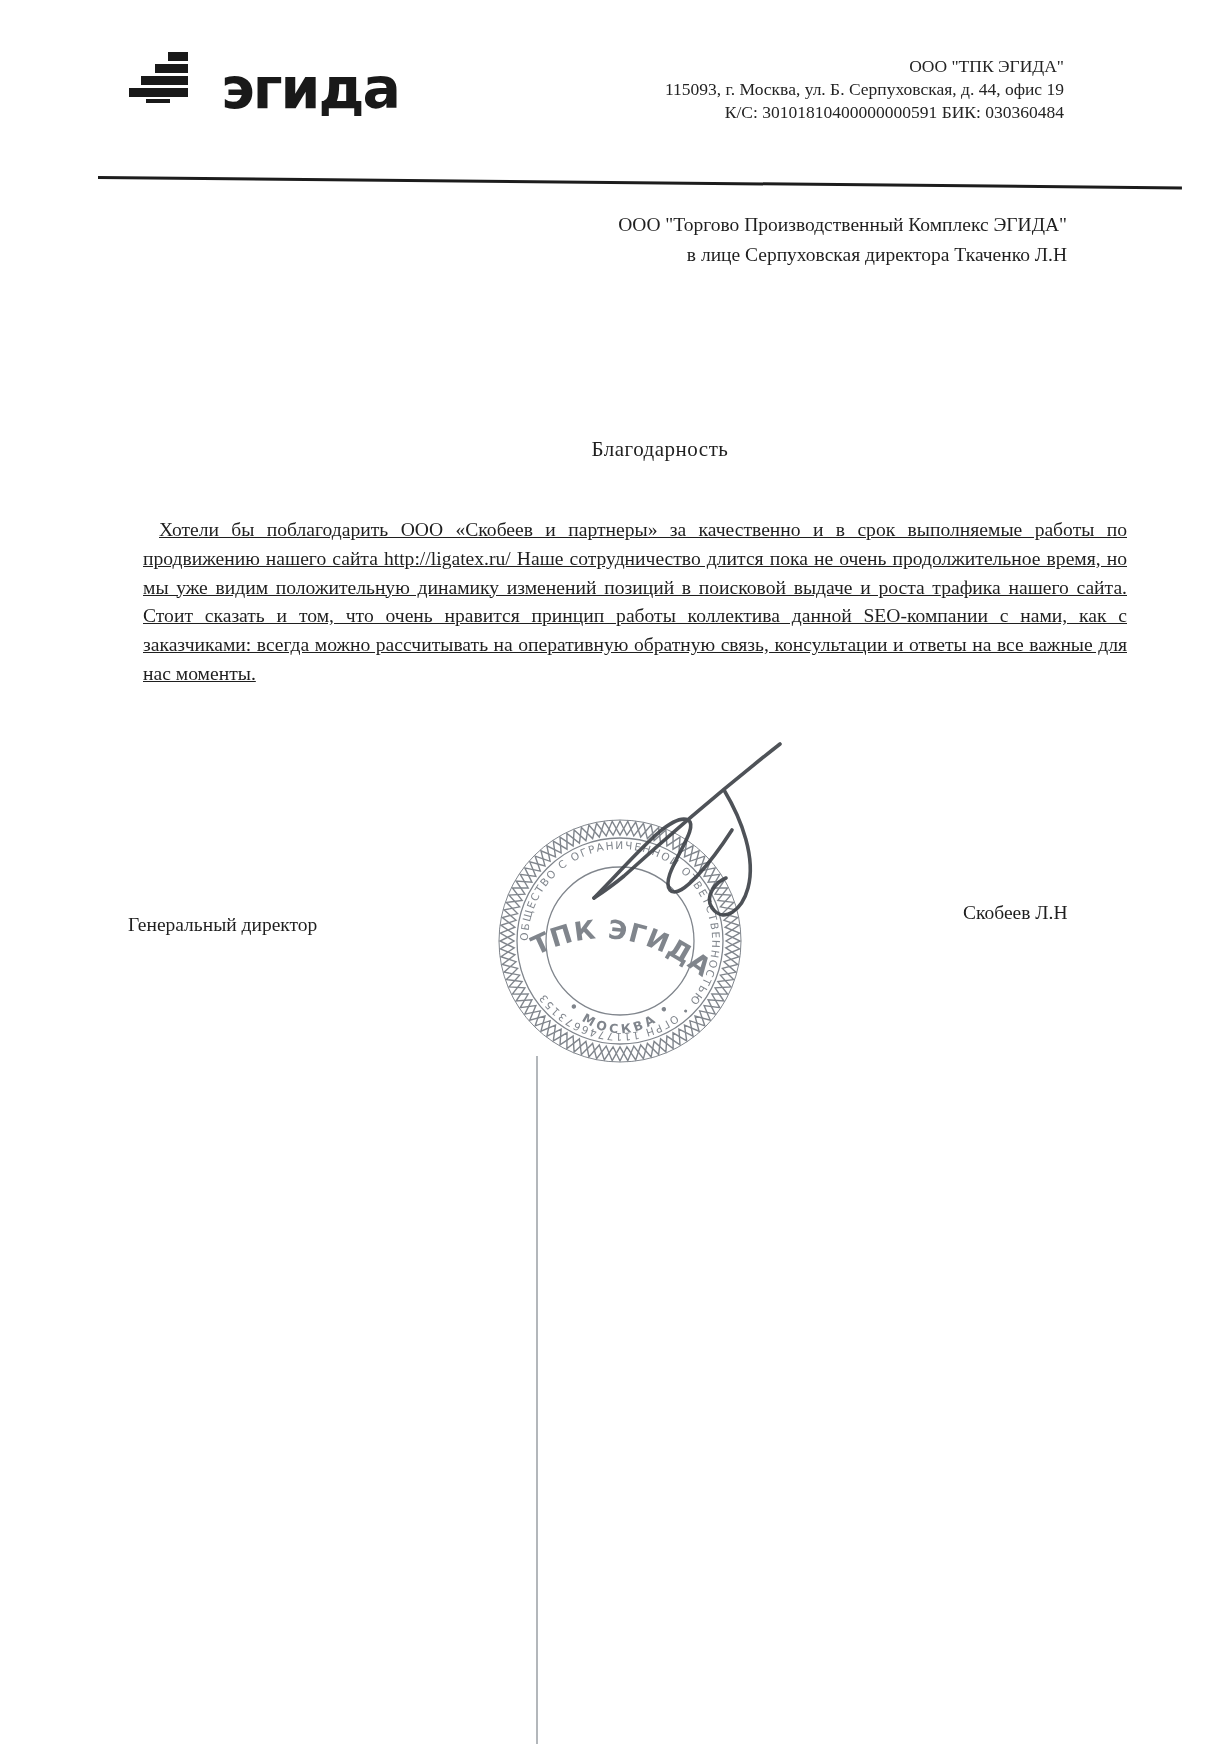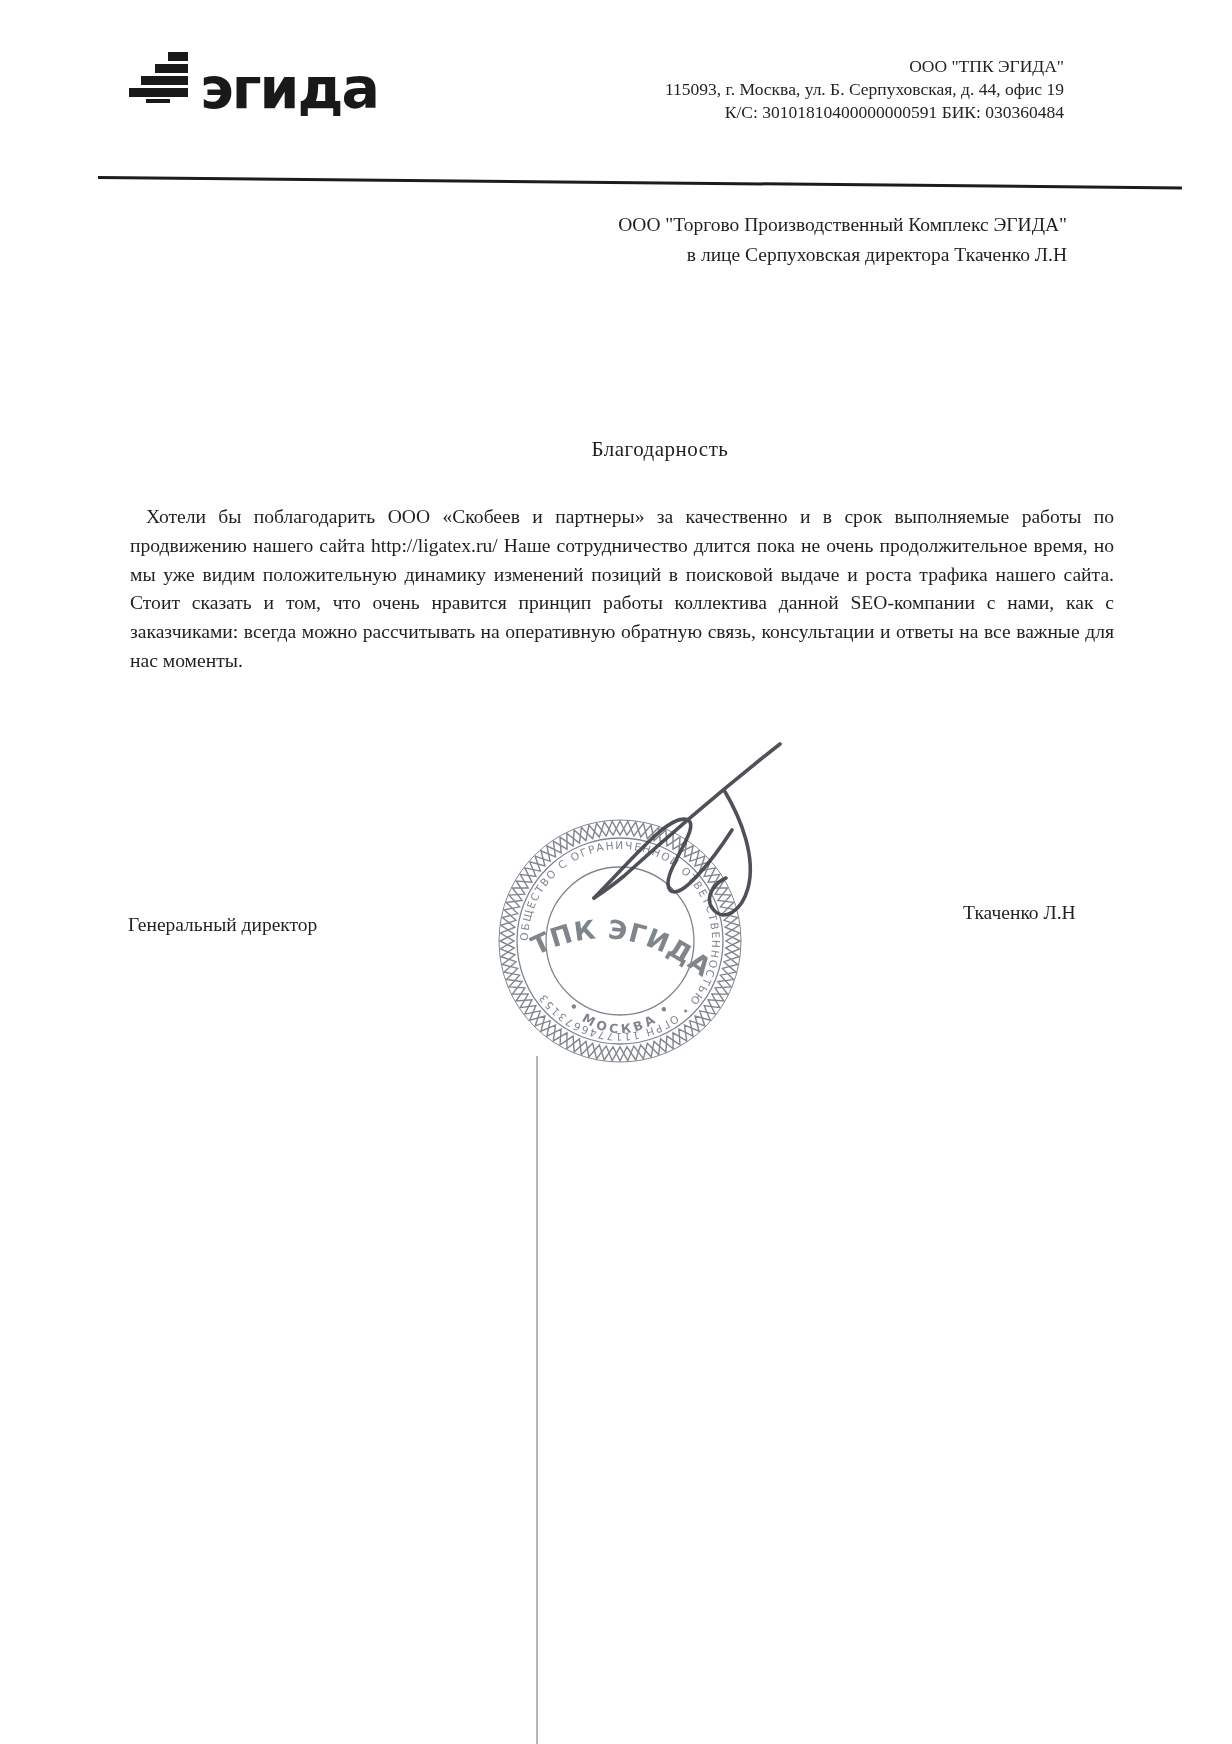--- a/index.html
+++ b/index.html
@@ -3,21 +3,21 @@
 <meta charset="utf-8">
 <style>
   html,body { margin:0; padding:0; background:#e8e8e8; }
   .page {
     position:relative; width:1232px; height:1744px; margin:0 auto;
     background:#ffffff; overflow:hidden;
     font-family:"Liberation Serif", serif; color:#1f1f1f;
   }
 
   
-  .logo { position:absolute; left:128px; top:52px; display:flex; align-items:flex-end; }
+  .logo { position:absolute; left:128px; top:52px; display:flex; align-items:flex-end;gap:21px; }
   .logo-bars { margin:0 6px 10px 0; }
   .logo-text {
     font-family:"DejaVu Sans", sans-serif; font-weight:900; font-size:57px;
     line-height:0.9; letter-spacing:-2px; color:#191919;
   }
 
   
   .letterhead {
     position:absolute; top:55px; right:168px; text-align:right;
     font-size:17.5px; line-height:23px; color:#242424; white-space:nowrap;
@@ -37,22 +37,22 @@
 
   
   .title {
     position:absolute; top:437px; left:0; width:100%; margin:0;
     text-align:center; font-size:21px; font-weight:400;
     transform:translateX(44px); letter-spacing:0.5px;
   }
 
   
   .body-text {
-    position:absolute; left:130px; top:503px; width:984px; margin:0;
-    font-size:19.6px; line-height:28.8px; text-align:justify; text-indent:16px;
+    position:absolute; left:130px; top:503px; width:984px; margin:13px;
+    font-size:19.6px; line-height:28.8px; text-align:justify; text-indent:16px;text-decoration:underline;
   }
 
   
   .sig-position { position:absolute; left:128px; top:914px; font-size:19.5px; white-space:nowrap; }
   .sig-name     { position:absolute; left:963px; top:902px; font-size:19.5px; white-space:nowrap; }
 
   
   .stamp { position:absolute; left:494px; top:815px; opacity:0.88; }
   .stamp text {
     font-family:"DejaVu Sans", sans-serif; fill:#6f757d;
@@ -95,21 +95,21 @@
   <div class="recipient">
     <div>ООО "Торгово Производственный Комплекс ЭГИДА"</div>
     <div>в лице Серпуховская директора Ткаченко Л.Н</div>
   </div>
 
   <h1 class="title">Благодарность</h1>
 
   <p class="body-text">Хотели бы поблагодарить ООО «Скобеев и партнеры» за качественно и в срок выполняемые работы по продвижению нашего сайта  http://ligatex.ru/ Наше сотрудничество длится пока не очень продолжительное время, но мы уже видим положительную динамику изменений позиций в поисковой выдаче и роста трафика нашего сайта.  Стоит сказать и том, что очень нравится принцип работы коллектива данной SEO-компании с нами, как с заказчиками: всегда можно рассчитывать на оперативную обратную связь, консультации и ответы на все важные для нас моменты.</p>
 
   <span class="sig-position">Генеральный директор</span>
-  <span class="sig-name">Ткаченко Л.Н</span>
+  <span class="sig-name">Скобеев Л.Н</span>
 
   <svg class="stamp" width="252" height="252" viewBox="0 0 252 252">
     <defs>
       <path id="ringPath" d="M 34 126 A 92 92 0 1 1 218 126 A 92 92 0 1 1 34 126"></path>
       <path id="cityPath" d="M 64 170 A 64 64 0 0 0 188 170"></path>
       <path id="centerPath" d="M 44 140 Q 126 98 208 162"></path>
     </defs>
     <polygon id="zig1" fill="none" stroke="#6f757d" stroke-width="1.4" points="246.0,126.0 231.8,132.9 245.0,141.7 230.0,146.7 241.9,157.1 226.4,160.1 236.9,171.9 221.1,172.9 229.9,186.0 214.1,184.9 221.2,199.1 205.7,195.9 210.9,210.9 195.9,205.7 199.1,221.2 184.9,214.1 186.0,229.9 172.9,221.1 171.9,236.9 160.1,226.4 157.1,241.9 146.7,230.0 141.7,245.0 132.9,231.8 126.0,246.0 119.1,231.8 110.3,245.0 105.3,230.0 94.9,241.9 91.9,226.4 80.1,236.9 79.1,221.1 66.0,229.9 67.1,214.1 52.9,221.2 56.1,205.7 41.1,210.9 46.3,195.9 30.8,199.1 37.9,184.9 22.1,186.0 30.9,172.9 15.1,171.9 25.6,160.1 10.1,157.1 22.0,146.7 7.0,141.7 20.2,132.9 6.0,126.0 20.2,119.1 7.0,110.3 22.0,105.3 10.1,94.9 25.6,91.9 15.1,80.1 30.9,79.1 22.1,66.0 37.9,67.1 30.8,52.9 46.3,56.1 41.1,41.1 56.1,46.3 52.9,30.8 67.1,37.9 66.0,22.1 79.1,30.9 80.1,15.1 91.9,25.6 94.9,10.1 105.3,22.0 110.3,7.0 119.1,20.2 126.0,6.0 132.9,20.2 141.7,7.0 146.7,22.0 157.1,10.1 160.1,25.6 171.9,15.1 172.9,30.9 186.0,22.1 184.9,37.9 199.1,30.8 195.9,46.3 210.9,41.1 205.7,56.1 221.2,52.9 214.1,67.1 229.9,66.0 221.1,79.1 236.9,80.1 226.4,91.9 241.9,94.9 230.0,105.3 245.0,110.3 231.8,119.1"></polygon>
     <polygon id="zig2" fill="none" stroke="#6f757d" stroke-width="1.4" points="232.0,126.0 245.7,133.8 231.1,139.8 243.7,149.4 228.4,153.4 239.6,164.6 223.9,166.6 233.6,179.1 217.8,179.0 225.8,192.7 210.1,190.5 216.2,205.1 201.0,201.0 205.1,216.2 190.5,210.1 192.7,225.8 179.0,217.8 179.1,233.6 166.6,223.9 164.6,239.6 153.4,228.4 149.4,243.7 139.8,231.1 133.8,245.7 126.0,232.0 118.2,245.7 112.2,231.1 102.6,243.7 98.6,228.4 87.4,239.6 85.4,223.9 72.9,233.6 73.0,217.8 59.3,225.8 61.5,210.1 46.9,216.2 51.0,201.0 35.8,205.1 41.9,190.5 26.2,192.7 34.2,179.0 18.4,179.1 28.1,166.6 12.4,164.6 23.6,153.4 8.3,149.4 20.9,139.8 6.3,133.8 20.0,126.0 6.3,118.2 20.9,112.2 8.3,102.6 23.6,98.6 12.4,87.4 28.1,85.4 18.4,72.9 34.2,73.0 26.2,59.3 41.9,61.5 35.8,46.9 51.0,51.0 46.9,35.8 61.5,41.9 59.3,26.2 73.0,34.2 72.9,18.4 85.4,28.1 87.4,12.4 98.6,23.6 102.6,8.3 112.2,20.9 118.2,6.3 126.0,20.0 133.8,6.3 139.8,20.9 149.4,8.3 153.4,23.6 164.6,12.4 166.6,28.1 179.1,18.4 179.0,34.2 192.7,26.2 190.5,41.9 205.1,35.8 201.0,51.0 216.2,46.9 210.1,61.5 225.8,59.3 217.8,73.0 233.6,72.9 223.9,85.4 239.6,87.4 228.4,98.6 243.7,102.6 231.1,112.2 245.7,118.2"></polygon>
     <circle cx="126" cy="126" r="121" fill="none" stroke="#6f757d" stroke-width="1"></circle>

